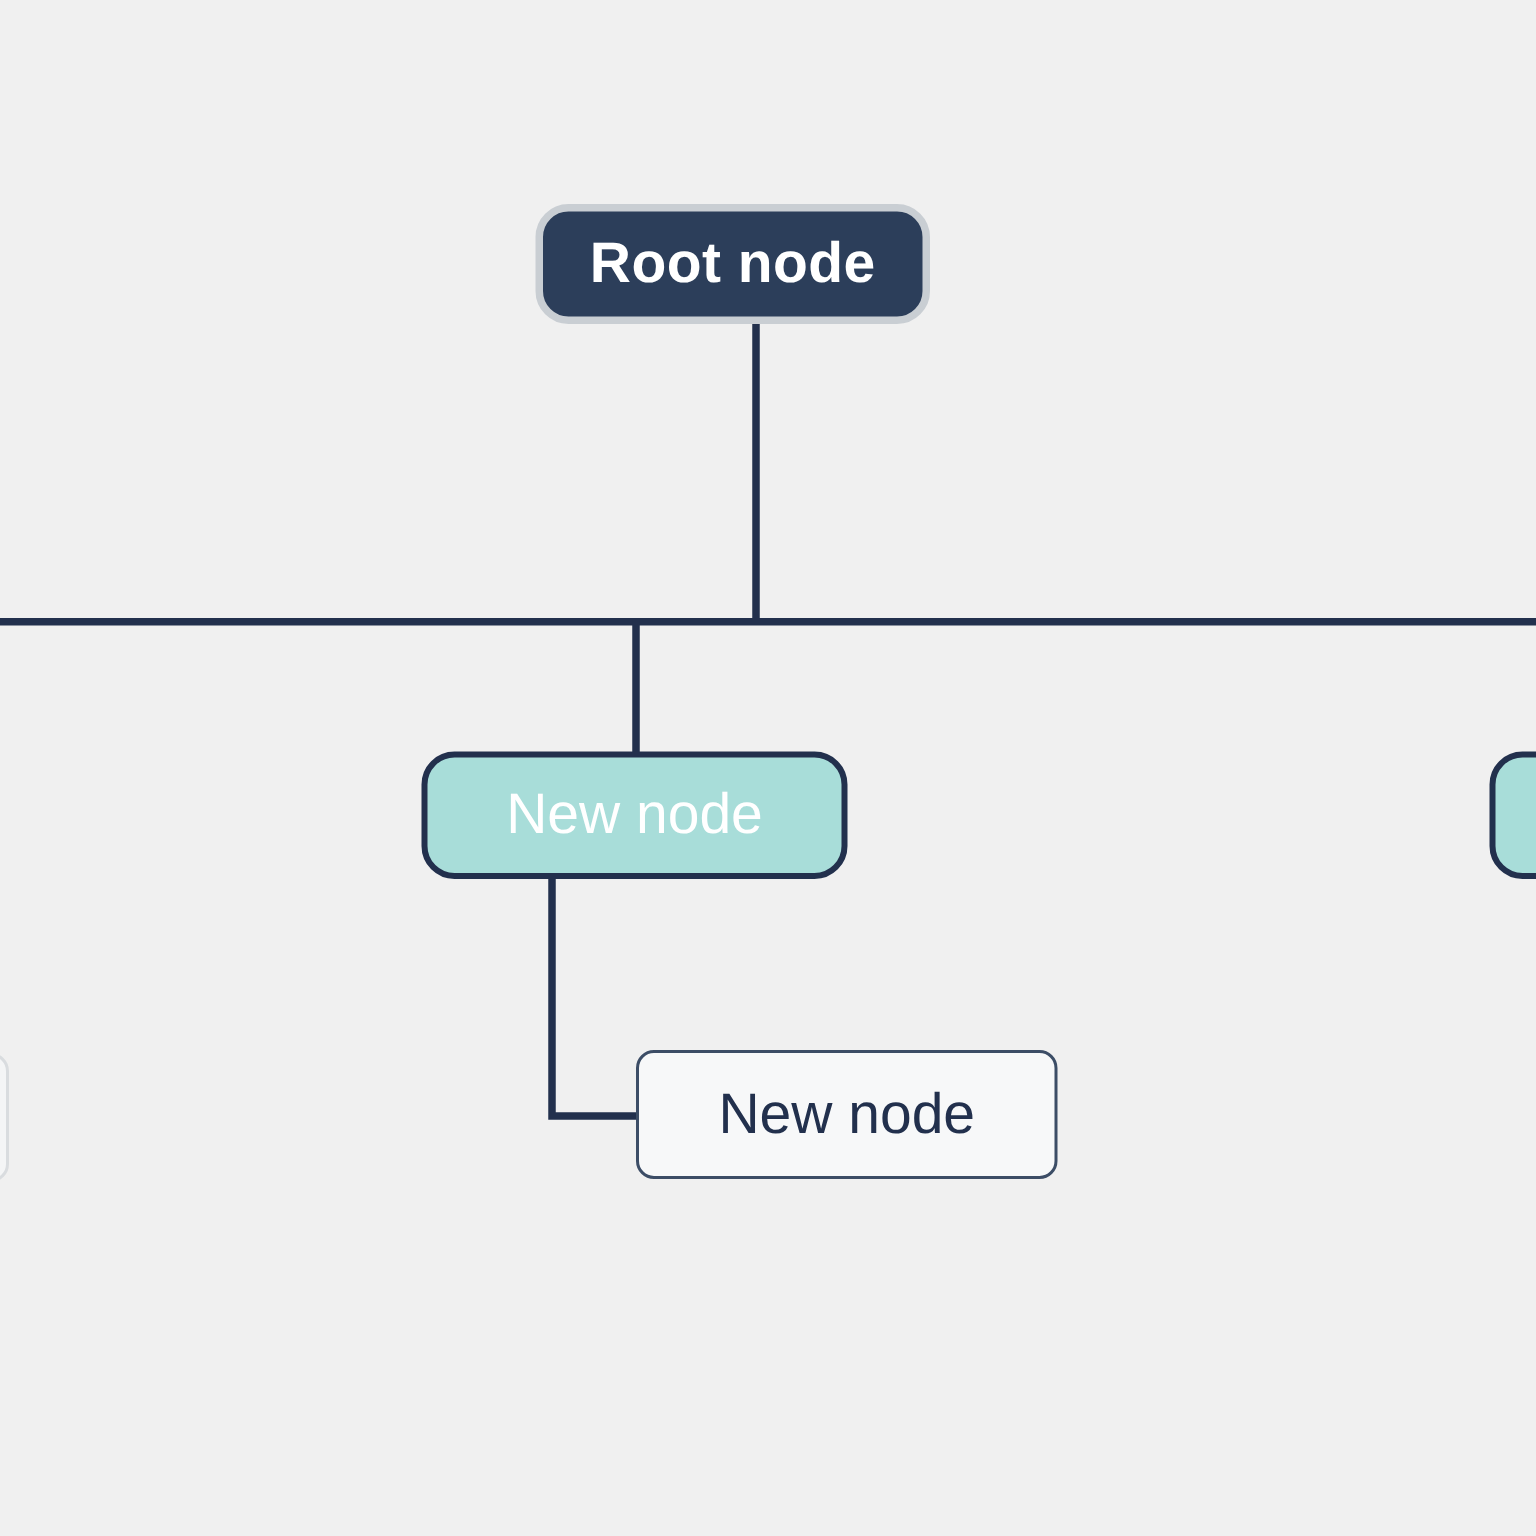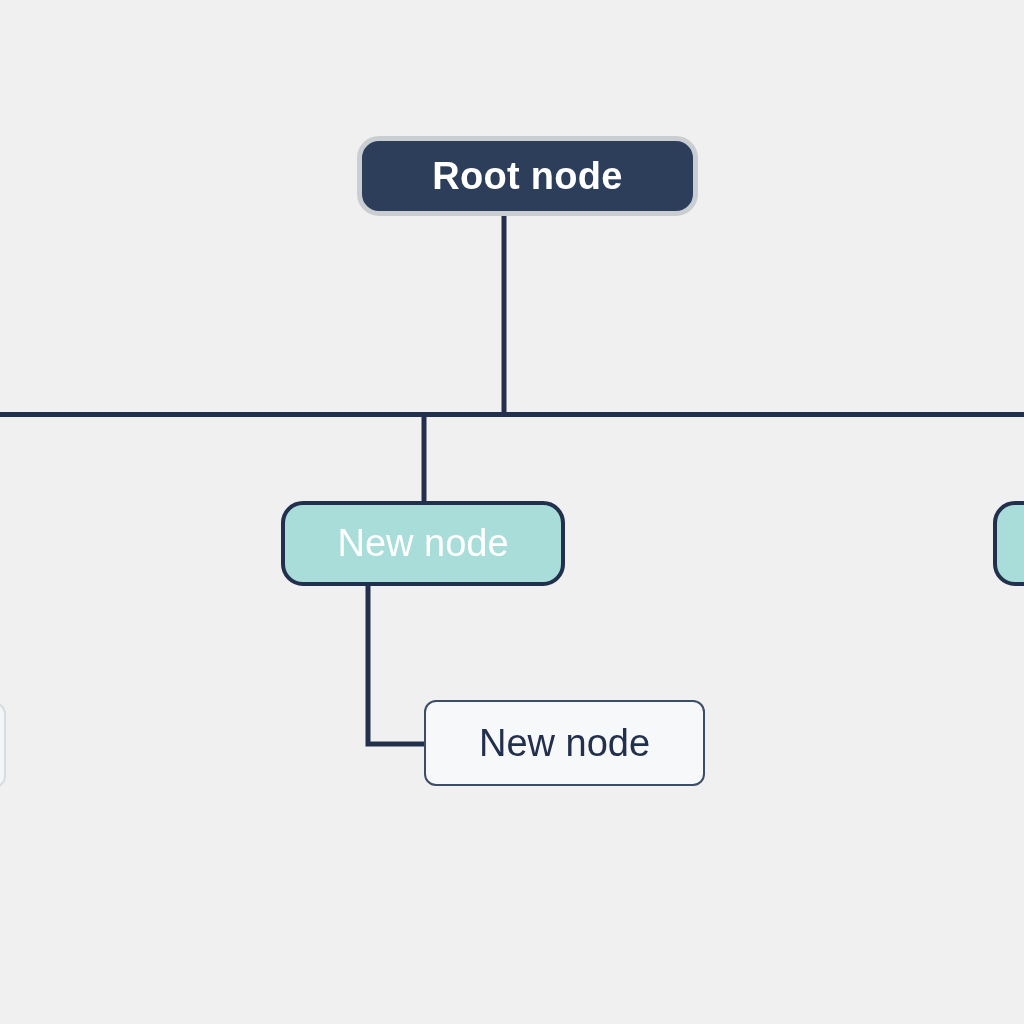--- a/index.html
+++ b/index.html
@@ -35,21 +35,21 @@
     align-items: center;
     justify-content: center;
     white-space: nowrap;
     user-select: none;
   }
 
   
   .node-root {
     left: 357px;
     top: 136px;
-    width: 341px;
+    width: 263px;
     height: 80px;
     background: #2c3e5a;
     border: 5px solid #c9ced3;
     border-radius: 22px;
     color: #ffffff;
     font-size: 38px;
     font-weight: bold;
     letter-spacing: 0.3px;
   }
 

